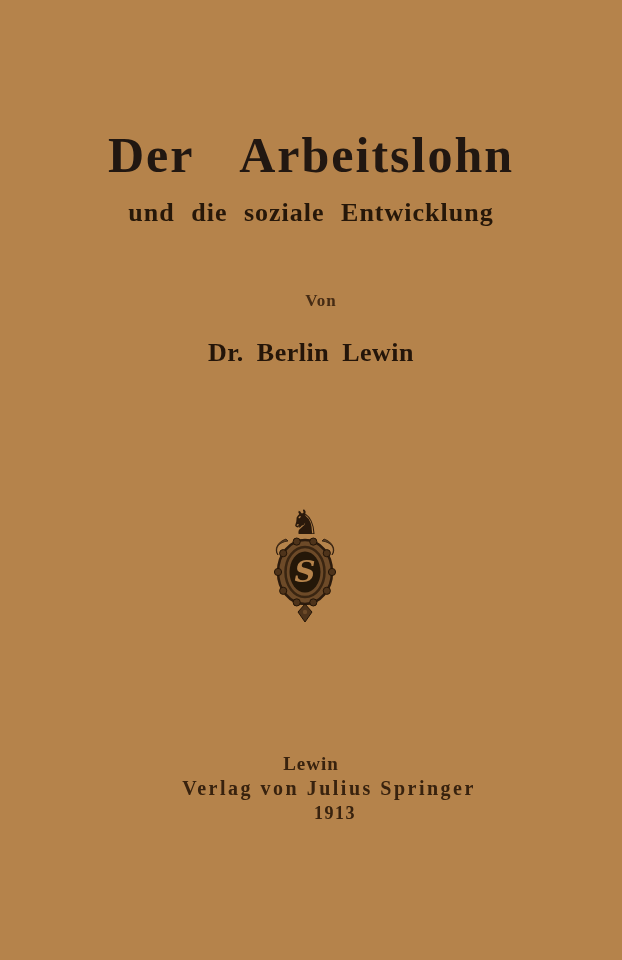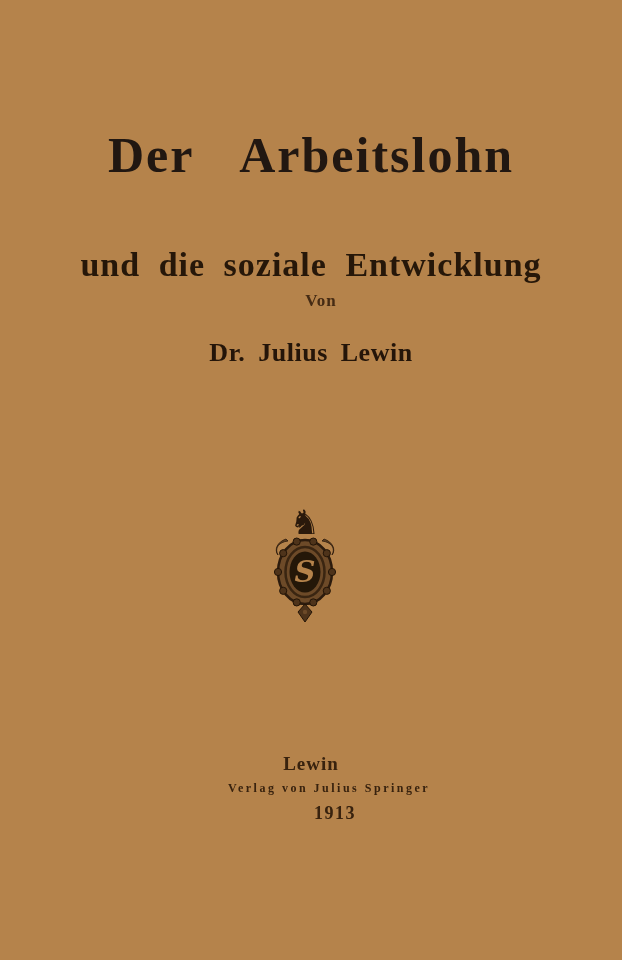--- a/index.html
+++ b/index.html
@@ -19,26 +19,25 @@
   .title {
     top: 126px;
     font-size: 50px;
     font-weight: bold;
     letter-spacing: 2px;
     word-spacing: 34px;
     color: #211711;
   }
   .subtitle {
     top: 198px;
-    font-size: 34px;
+    font-size: 26px;
     font-weight: bold;
     letter-spacing: 1px;
     word-spacing: 9px;
     color: #261709;
-    margin-top: 48px;
   }
   .byline {
     top: 291px;
     font-size: 17px;
     font-weight: bold;
     letter-spacing: 1px;
     color: #452b14;
     margin-left: 20px;
   }
   .author {
@@ -60,21 +59,21 @@
     top: 751px;
     font-weight: bold;
     color: #38220e;
   }
   .imprint .city {
     font-size: 19px;
     line-height: 25px;
     letter-spacing: 1px;
   }
   .imprint .publisher {
-    font-size: 12px;
+    font-size: 20px;
     line-height: 25px;
     letter-spacing: 2.5px;
     padding-left: 36px;
   }
   .imprint .year {
     font-size: 18px;
     line-height: 25px;
     letter-spacing: 1.5px;
     padding-left: 48px;
   }
@@ -85,21 +84,21 @@
 <body style="background: rgb(181, 131, 75);">
 
 <div class="cover" style="background: rgb(181, 131, 75);">
 
   <h1 class="abs title">Der Arbeitslohn</h1>
 
   <h2 class="abs subtitle">und die soziale Entwicklung</h2>
 
   <div class="abs byline">Von</div>
 
-  <div class="abs author">Dr. Julius Lewin</div>
+  <div class="abs author">Dr. Berlin Lewin</div>
 
   <div class="emblem">
     <svg width="82" height="122" viewBox="0 0 82 122">
 
       <path d="M22,36 C13,39 10,47 14,52 C10,45 15,39 24,38 Z" fill="#5d3f22" stroke="#2c1b0d" stroke-width="0.8"></path>
       <path d="M60,36 C69,39 72,47 68,52 C72,45 67,39 58,38 Z" fill="#5d3f22" stroke="#2c1b0d" stroke-width="0.8"></path>
 
       <ellipse cx="41" cy="69" rx="27" ry="32" fill="#6d4a28" stroke="#2c1b0d" stroke-width="2.5"></ellipse>
 
       <g fill="#4e331a" stroke="#241507" stroke-width="1">

